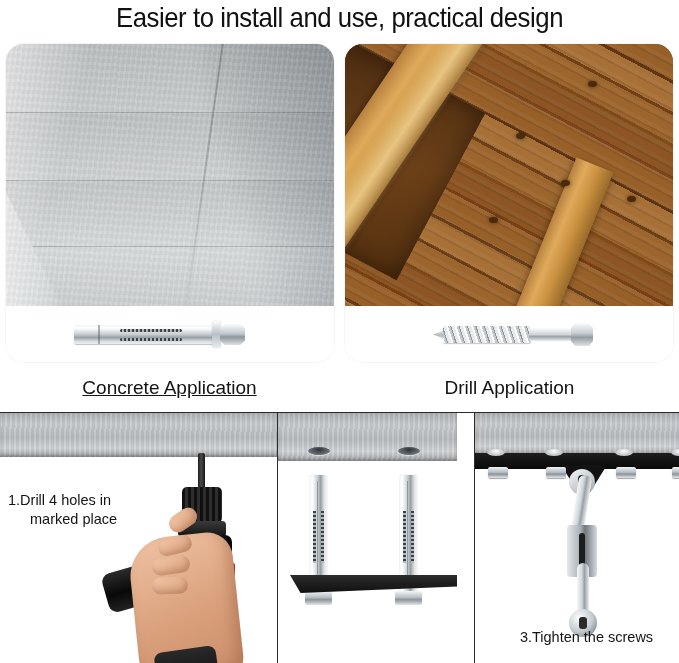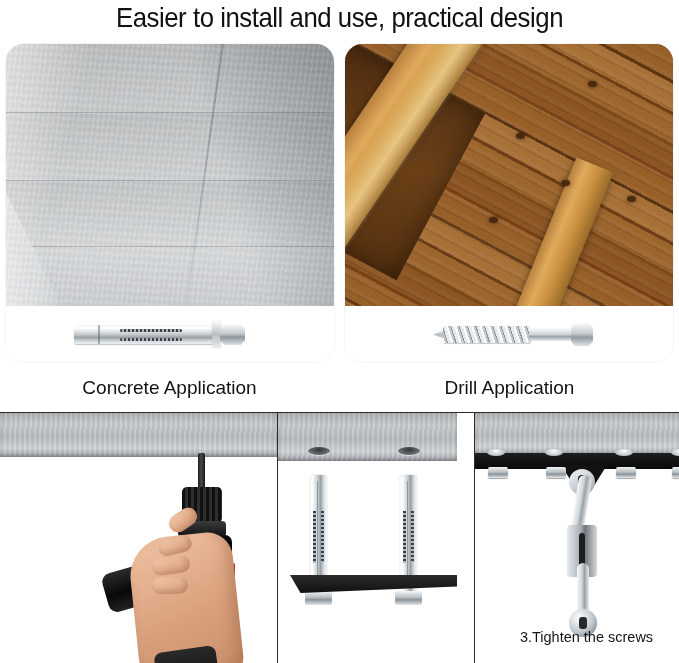--- a/index.html
+++ b/index.html
@@ -143,21 +143,21 @@
     position:absolute;left:138px;top:5px;width:22px;height:23px;
     background:linear-gradient(180deg,#fbfcfc,#c6ccd1 45%,#939ba1 62%,#dfe3e5);
     clip-path:polygon(0 22%,18% 0,82% 0,100% 22%,100% 78%,82% 100%,18% 100%,0 78%);
   }
 
   .caption{
     position:absolute;top:376px;height:24px;width:339px;
     display:flex;align-items:center;justify-content:center;
     font-size:19px;color:#131313;
   }
-  .caption.left{left:0;}
+  .caption.left{left:0;text-decoration:underline;}
   .caption.right{left:340px;}
 
   
   .steps{position:absolute;left:0;top:412px;width:679px;height:251px;background:#fff;
          border-top:1.5px solid #2a2a2a;}
   .step{position:absolute;top:0;height:251px;overflow:hidden;background:#fff;}
   .step.s1{left:0;width:277px;}
   .step.s2{left:277px;width:179px;border-left:1.5px solid #2a2a2a;}
   .step.s3{left:474px;width:223px;border-left:1.5px solid #2a2a2a;}
 
@@ -361,20 +361,24 @@
       <div class="redbtn"></div>
       <div class="battery"></div>
       <div class="hand"></div>
       <div class="finger thumb"></div>
       <div class="finger f1"></div>
       <div class="finger f2"></div>
       <div class="finger f3"></div>
       <div class="sleeveArm"></div>
     </div>
 
+    <div class="steptext t1">
+      <span>1.Drill 4 holes in</span>
+      <span class="l2">marked place</span>
+    </div>
   </div>
 
   <div class="step s2">
     <div class="cstrip"></div>
     <div class="hole" style="left:30px;top:34px"></div>
     <div class="hole" style="left:120px;top:34px"></div>
 
     <div class="vanchor" style="left:32px;top:62px">
       <div class="tube"></div>
         <div class="vline"></div>

